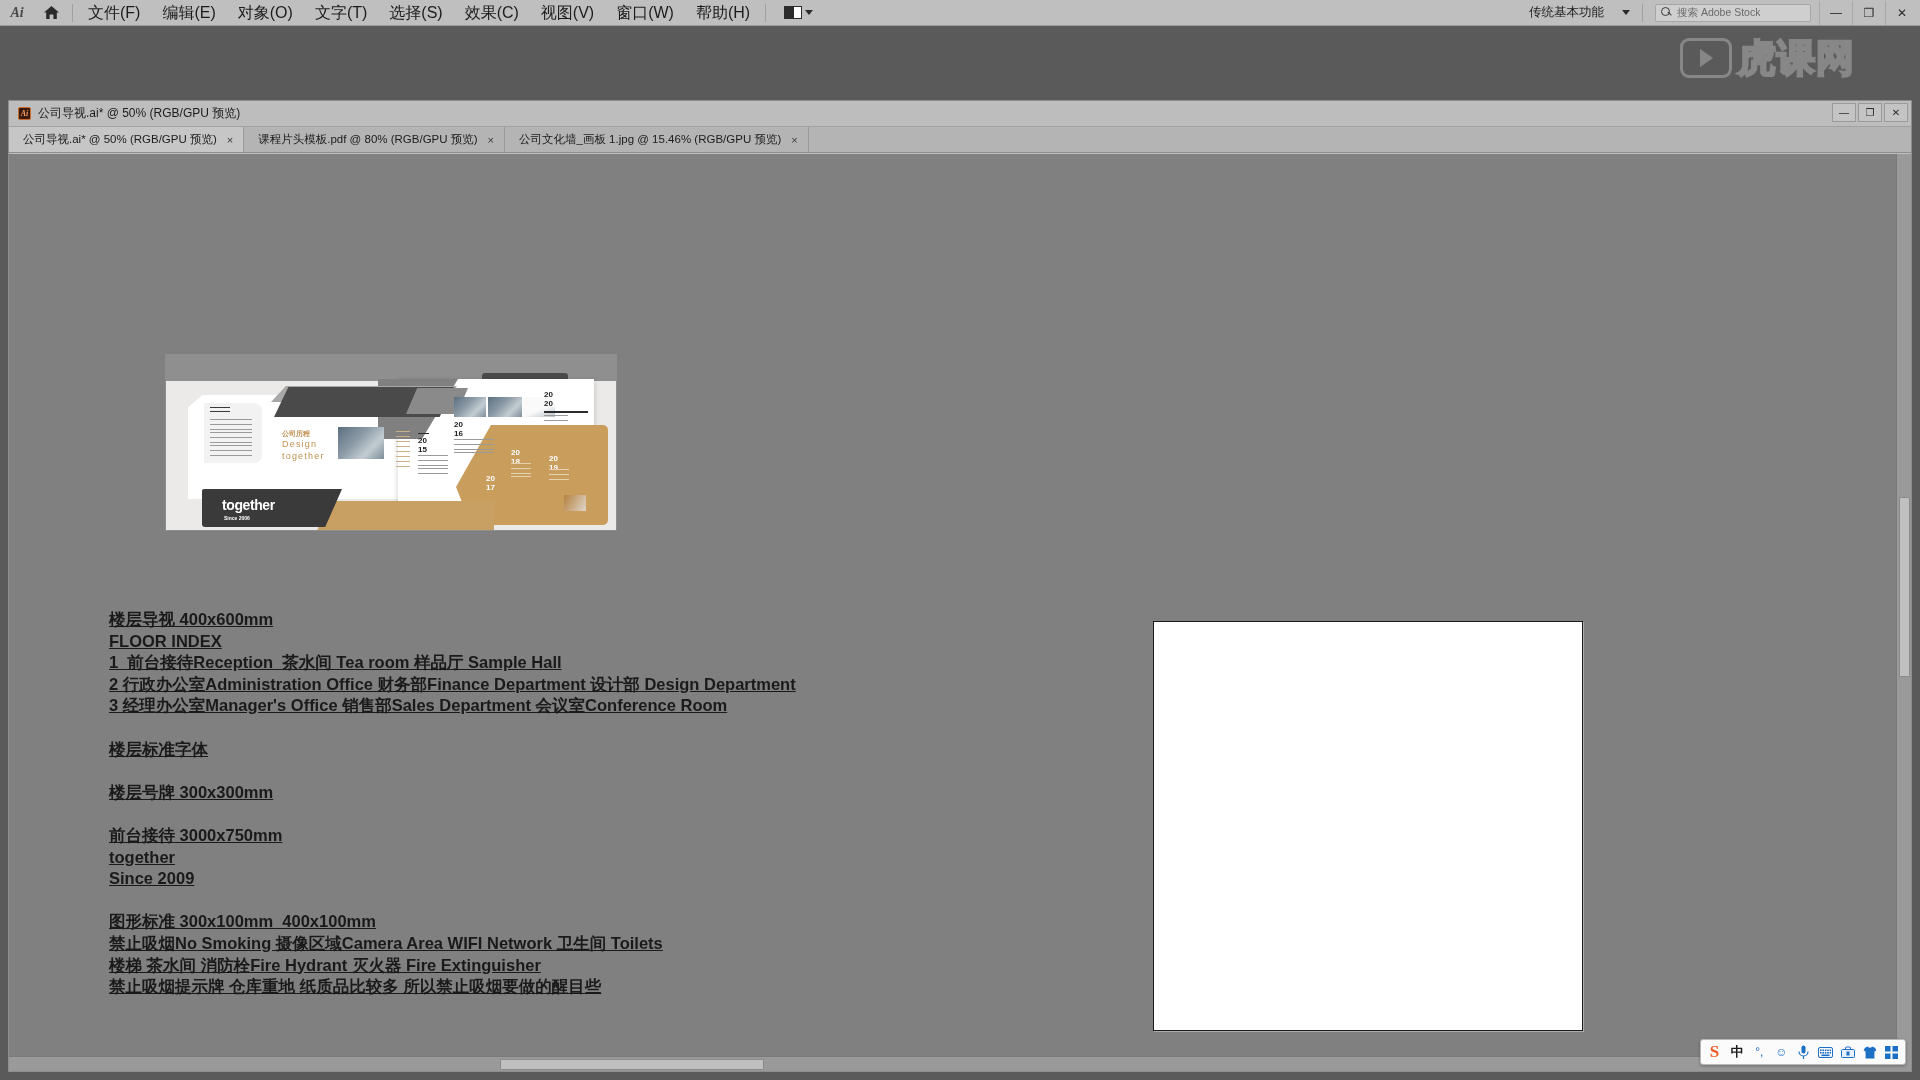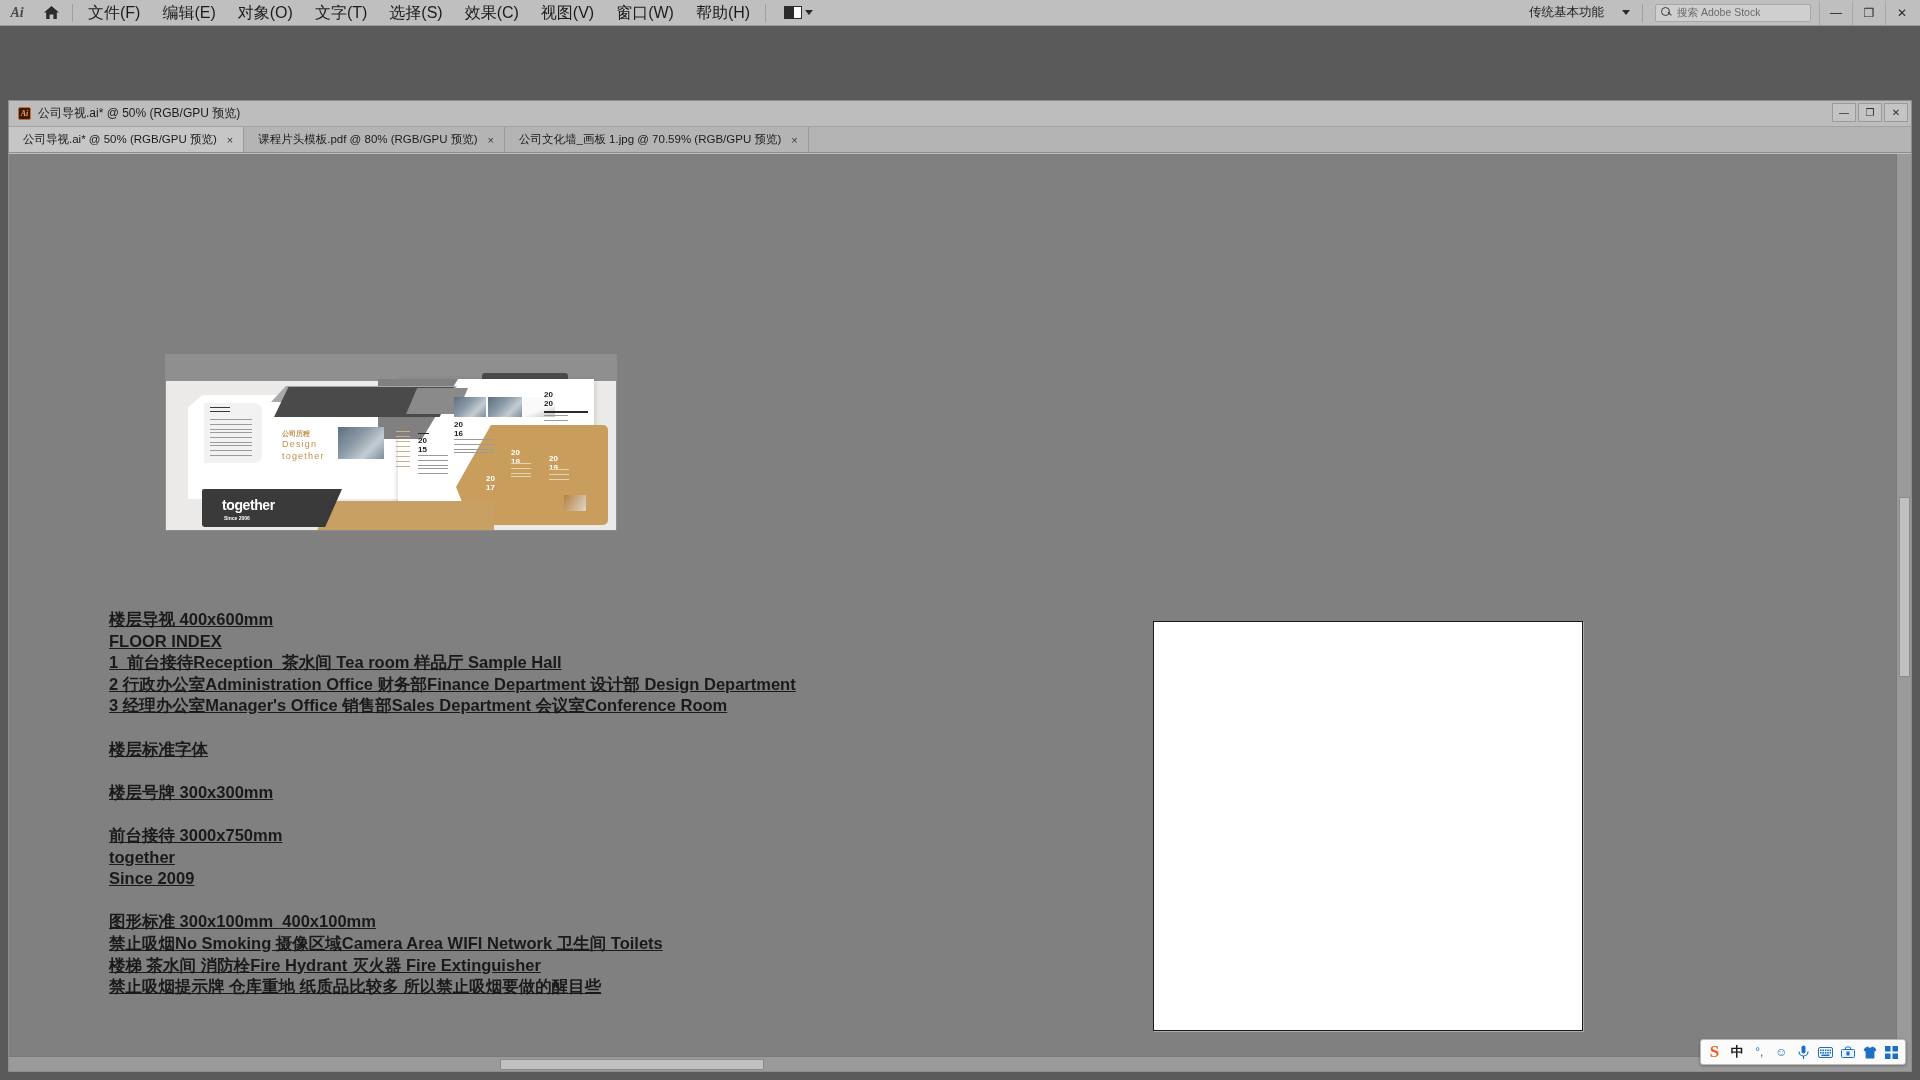--- a/index.html
+++ b/index.html
@@ -335,20 +335,24 @@
       <span class="ph">搜索 Adobe Stock</span>
     </div>
     <div class="wbtn">—</div>
     <div class="wbtn">❐</div>
     <div class="wbtn close">✕</div>
   </div>
 </div>
 
 <div id="app-body">
 
+  <div id="watermark">
+    <span class="wm-logo"></span>
+    <span class="wm-text">虎课网</span>
+  </div>
 
   <div id="doc-window">
 
     <div id="doc-titlebar">
       <span class="doc-ai-icon">Ai</span>
       <span id="doc-title-text">公司导视.ai* @ 50% (RGB/GPU 预览)</span>
       <div id="doc-win-controls">
         <div class="dwbtn">—</div>
         <div class="dwbtn">❐</div>
         <div class="dwbtn">✕</div>
@@ -358,21 +362,21 @@
     <div id="doc-tabbar">
       <div class="doc-tab active">
         <span>公司导视.ai* @ 50% (RGB/GPU 预览)</span>
         <span class="tab-close">×</span>
       </div>
       <div class="doc-tab">
         <span>课程片头模板.pdf @ 80% (RGB/GPU 预览)</span>
         <span class="tab-close">×</span>
       </div>
       <div class="doc-tab">
-        <span>公司文化墙_画板 1.jpg @ 70.59% (RGB/GPU 预览)</span>
+        <span>公司文化墙_画板 1.jpg @ 15.46% (RGB/GPU 预览)</span>
         <span class="tab-close">×</span>
       </div>
     </div>
 
     <div id="canvas-area">
       <div id="canvas-scroll">
 
         <div id="artboard-main">
 
           <div id="artwork-image">

